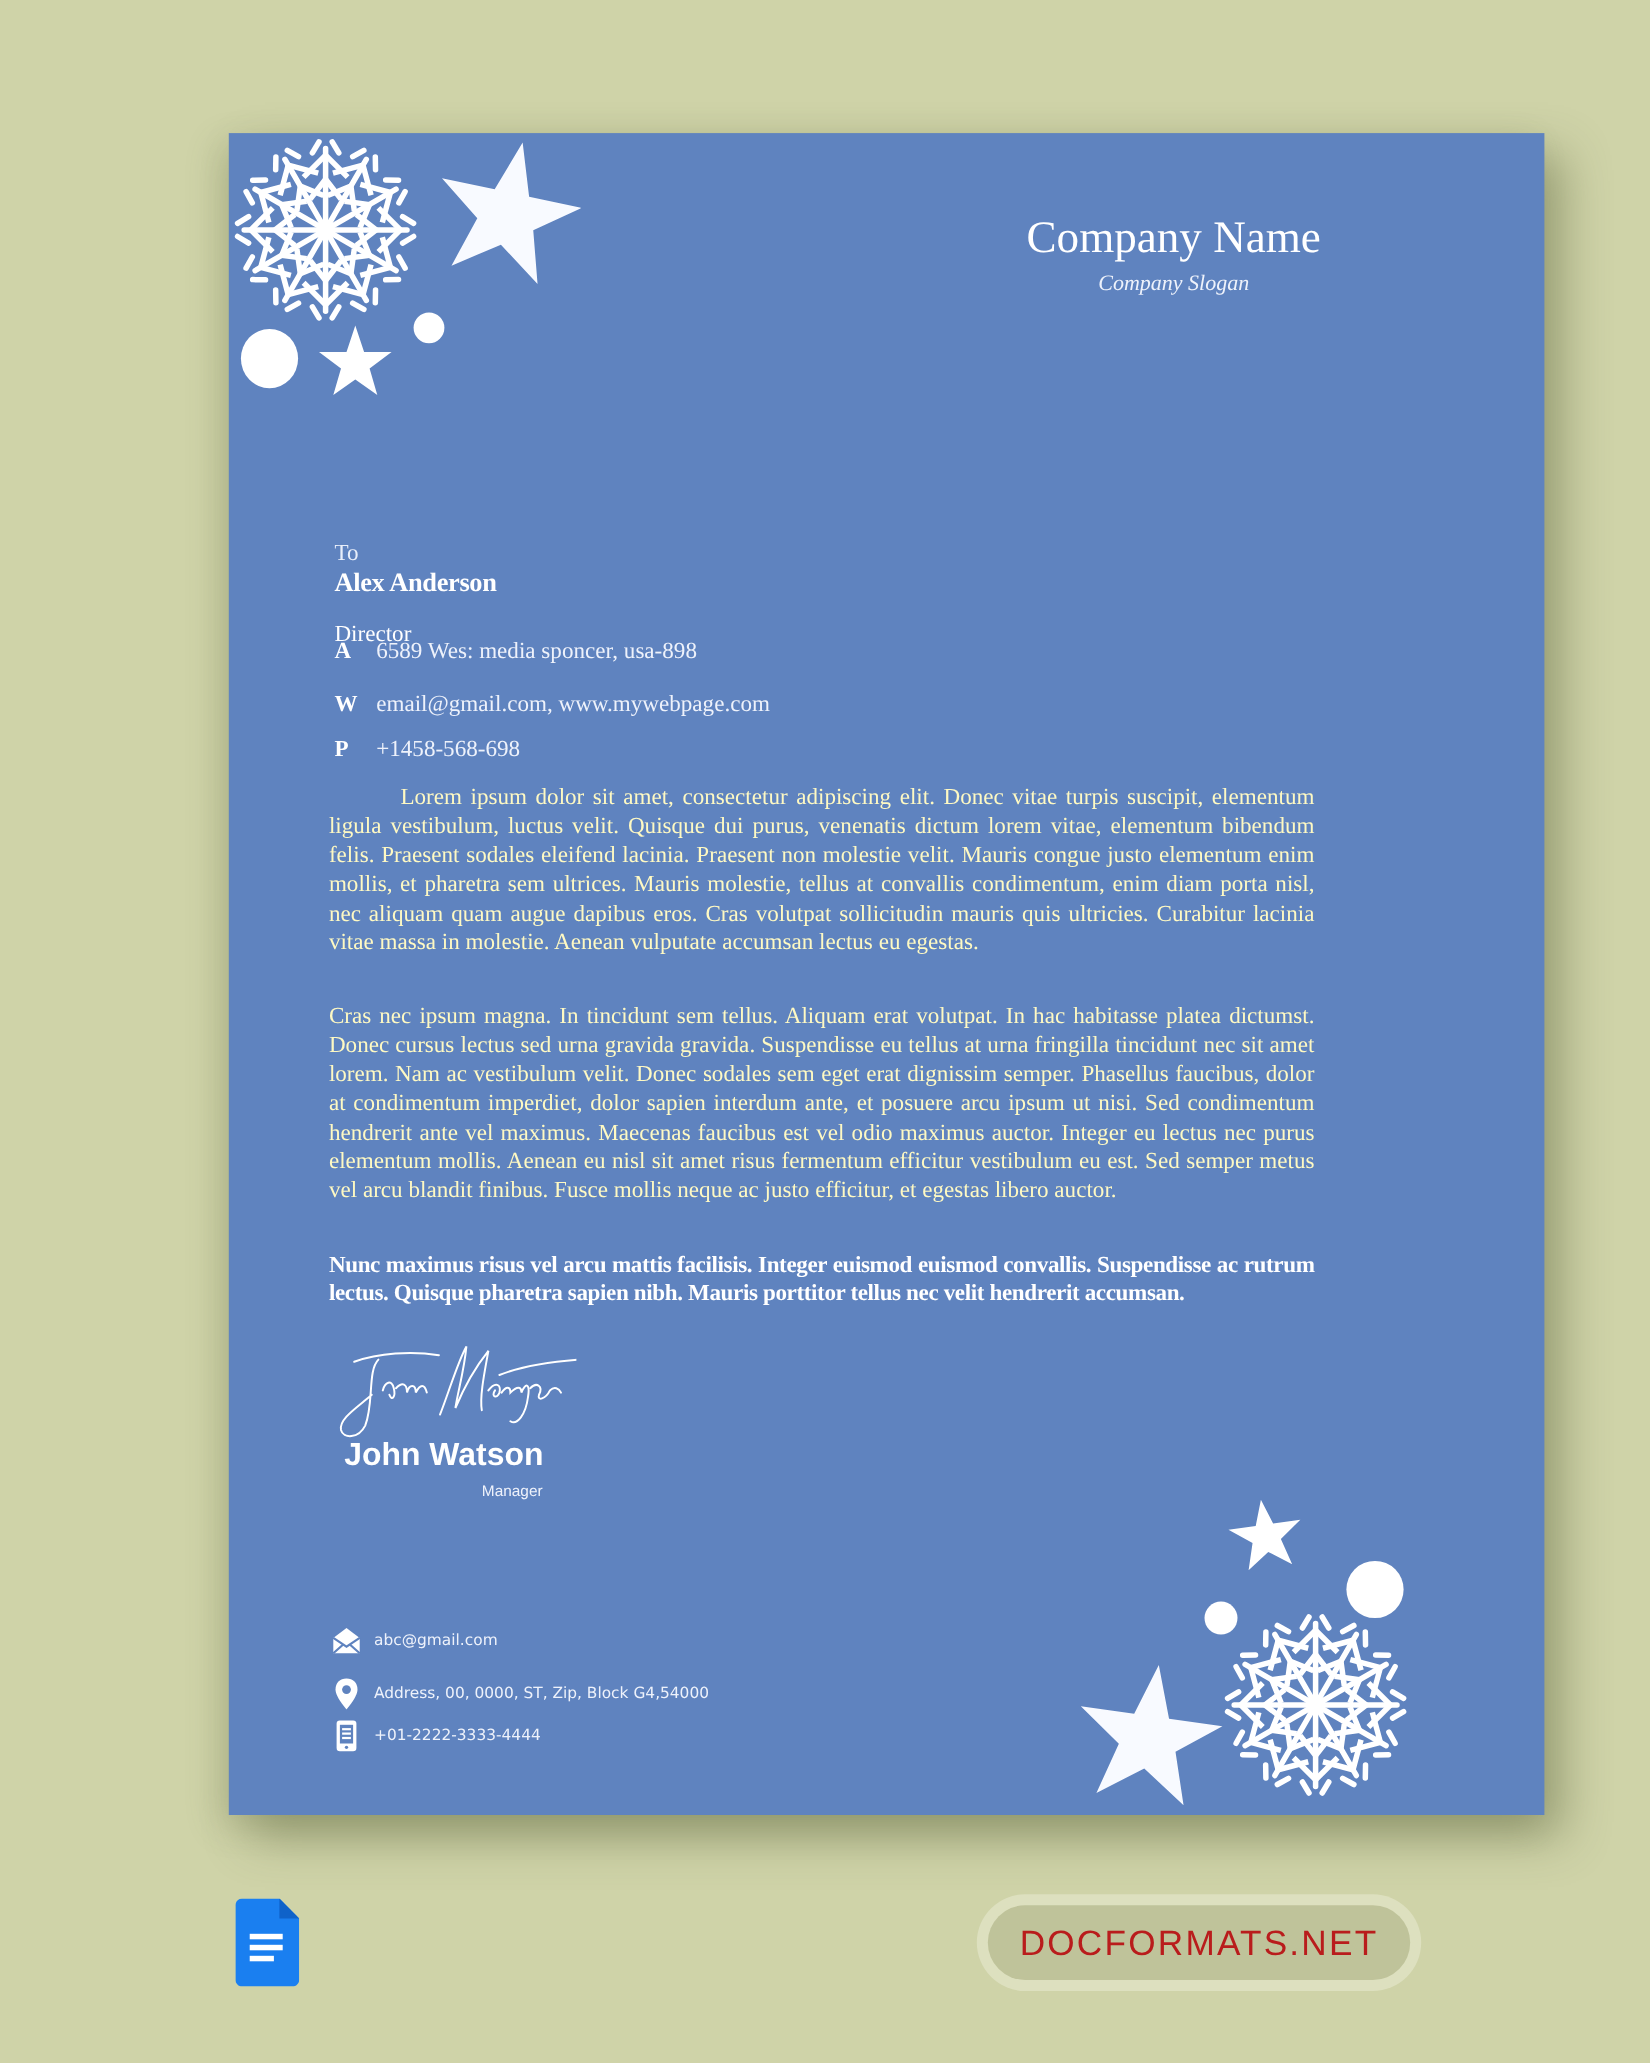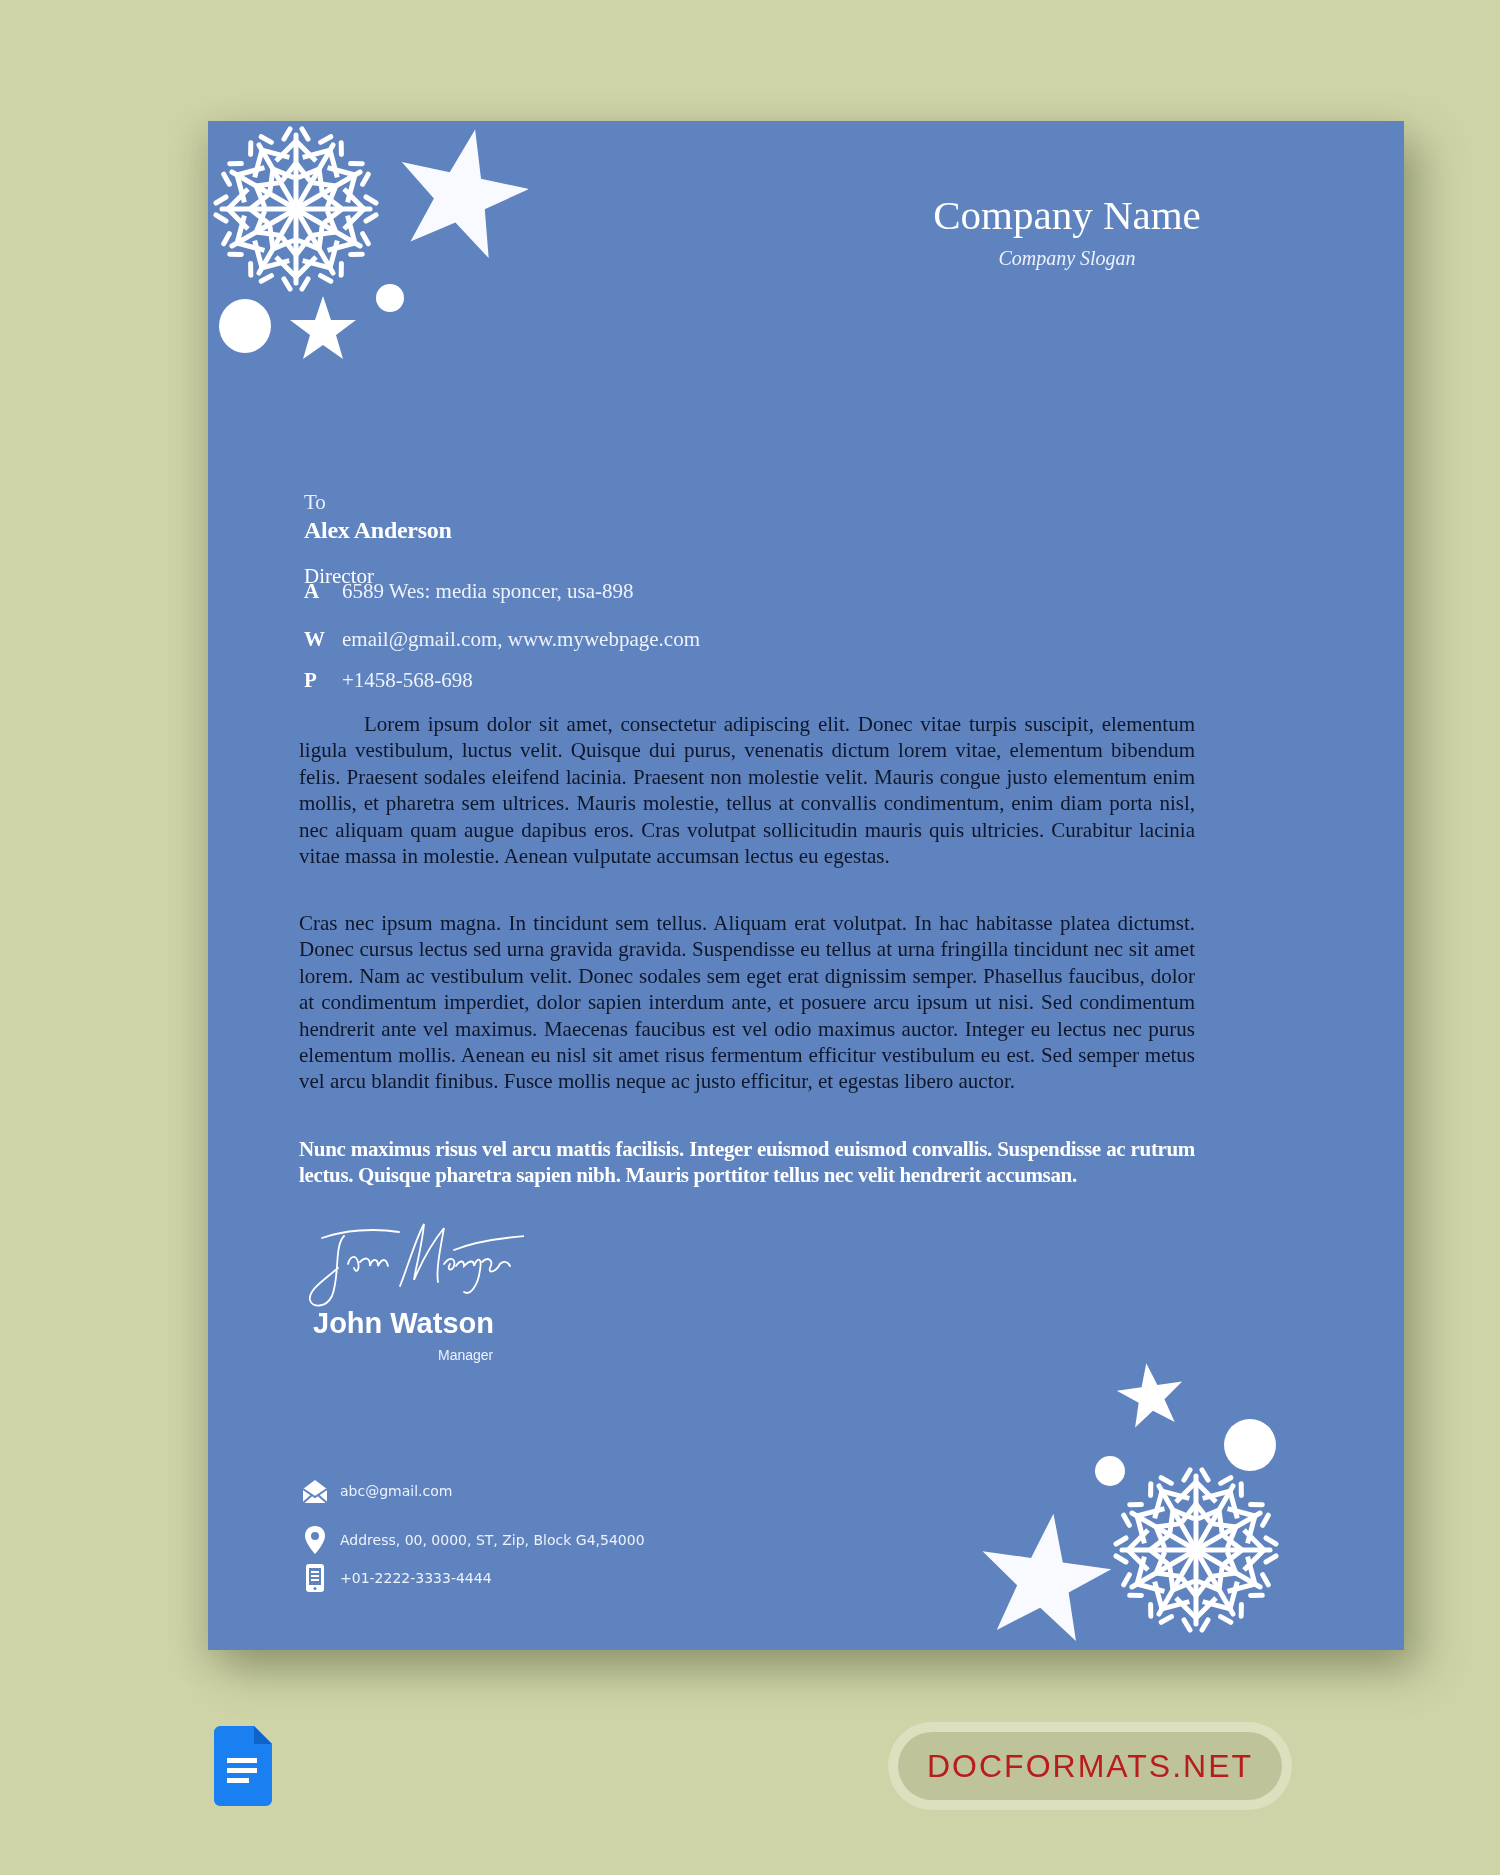--- a/index.html
+++ b/index.html
@@ -25,21 +25,21 @@
   }
   .recipient { position:absolute; left:96px; top:368px; font-family:"Liberation Serif", serif; }
   .to-label { font-size:21px; line-height:26px; color:#e8eefa; }
   .to-name { font-size:24px; line-height:30px; font-weight:bold; color:#ffffff; letter-spacing:-0.3px; }
   .to-title { font-size:21px; line-height:28px; color:#ffffff;margin-top:17px; }
   .contact-row { position:absolute; left:96px; font-family:"Liberation Serif", serif; font-size:21px; color:#eef2fb; white-space:nowrap; }
   .contact-key { display:inline-block; width:38px; font-weight:bold; color:#ffffff; }
   .body-text {
     position:absolute; left:91px; width:896px;
     font-family:"Liberation Serif", serif; font-size:21px; line-height:26.4px;
-    text-align:justify; color:#0f172a;
+    text-align:justify; color:#fef9c3;
   }
   .para1 { top:590px; text-indent:65px; }
   .para2 { top:789px; }
   .para3 { top:1015px; font-weight:bold; color:#ffffff; letter-spacing:-0.35px; }
   .signature { position:absolute; left:96px; top:1095px; width:220px; height:100px; }
   .sig-name {
     position:absolute; left:105px; top:1186px;
     font-family:"Liberation Sans", sans-serif; font-weight:bold; font-size:29px; color:#ffffff;
   }
   .sig-title {

